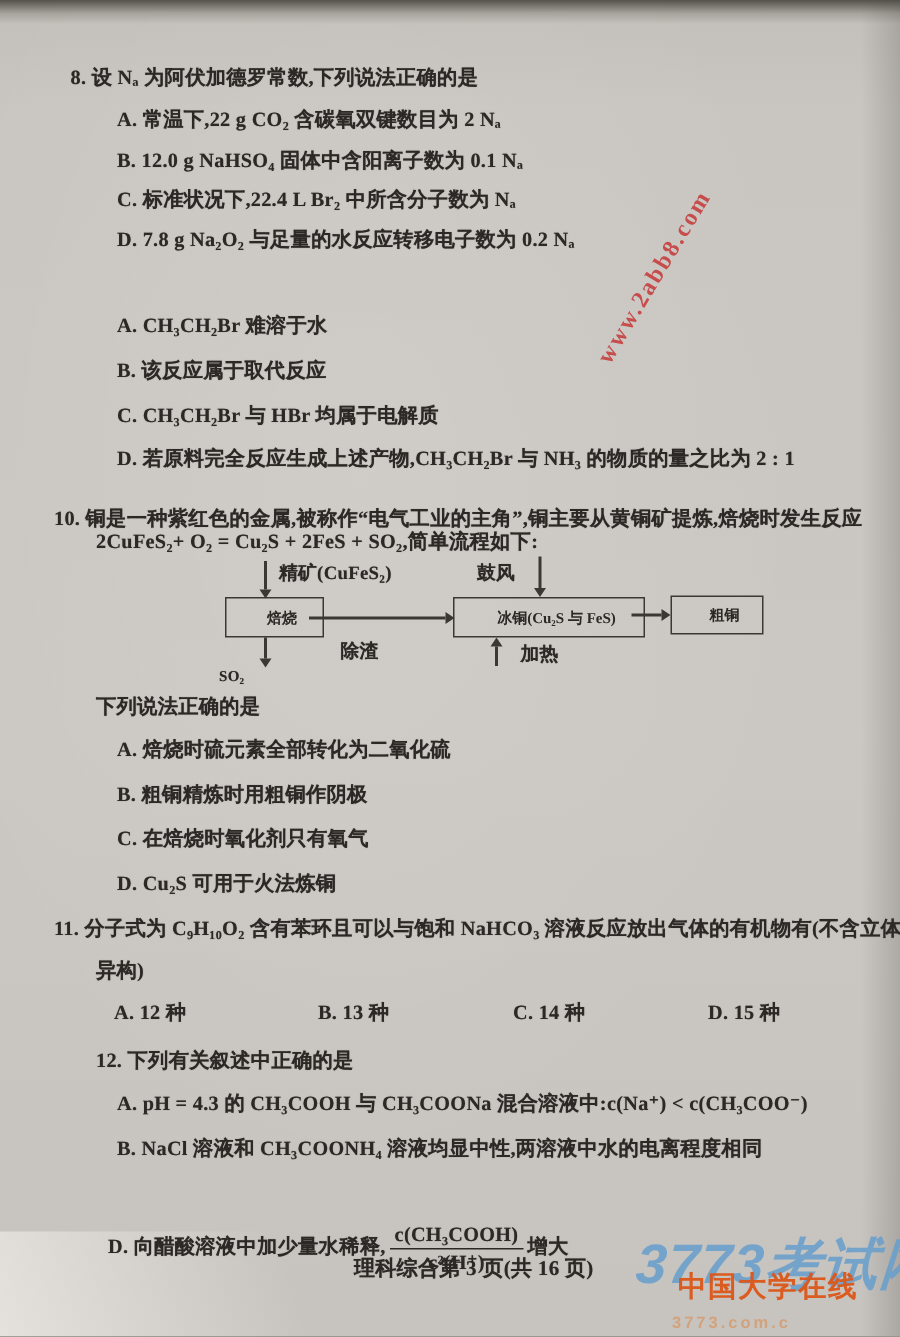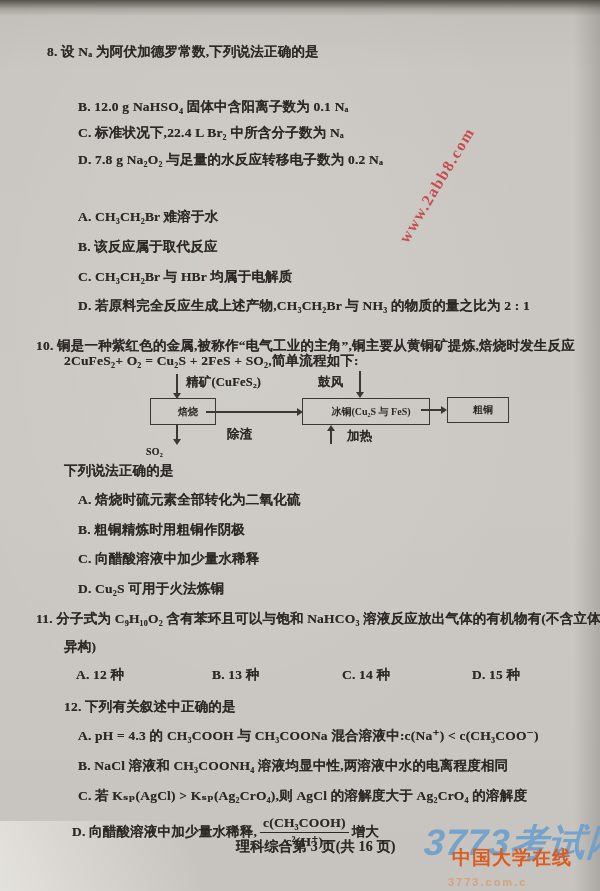--- a/index.html
+++ b/index.html
@@ -66,20 +66,21 @@
 </head>
 <body>
 
 <div id="page">
 
   <div class="edge-top"></div>
   <div class="edge-right"></div>
   <div class="fold-bl"></div>
 
   <div class="t" style="left:47px;top:42px;">8. 设 Nₐ 为阿伏加德罗常数,下列说法正确的是</div>
+  <div class="t" style="left:78px;top:70px;">A. 常温下,22 g CO₂ 含碳氧双键数目为 2 Nₐ</div>
   <div class="t" style="left:78px;top:97px;">B. 12.0 g NaHSO₄ 固体中含阳离子数为 0.1 Nₐ</div>
   <div class="t" style="left:78px;top:123px;">C. 标准状况下,22.4 L Br₂ 中所含分子数为 Nₐ</div>
   <div class="t" style="left:78px;top:150px;">D. 7.8 g Na₂O₂ 与足量的水反应转移电子数为 0.2 Nₐ</div>
 
   <div class="t" style="left:78px;top:207px;">A. CH₃CH₂Br 难溶于水</div>
   <div class="t" style="left:78px;top:237px;">B. 该反应属于取代反应</div>
   <div class="t" style="left:78px;top:267px;">C. CH₃CH₂Br 与 HBr 均属于电解质</div>
   <div class="t" style="left:78px;top:296px;">D. 若原料完全反应生成上述产物,CH₃CH₂Br 与 NH₃ 的物质的量之比为 2 : 1</div>
 
   <div class="t" style="left:36px;top:336px;">10. 铜是一种紫红色的金属,被称作“电气工业的主角”,铜主要从黄铜矿提炼,焙烧时发生反应</div>
@@ -105,34 +106,33 @@
     <div class="va up" style="left:330px;top:431px;height:13px;"></div>
     <div class="t" style="left:347px;top:426px;font-size:12.5px;">加热</div>
 
     <div class="ha" style="left:421px;top:409px;width:20px;"></div>
     <div class="dbox" style="left:447px;top:397px;width:50px;height:24px;">粗铜</div>
   </div>
 
   <div class="t" style="left:64px;top:461px;">下列说法正确的是</div>
   <div class="t" style="left:78px;top:490px;">A. 焙烧时硫元素全部转化为二氧化硫</div>
   <div class="t" style="left:78px;top:520px;">B. 粗铜精炼时用粗铜作阴极</div>
-  <div class="t" style="left:78px;top:549px;">C. 向醋酸溶液中加少量水稀释</div>
+  <div class="t" style="left:78px;top:549px;">C. 在焙烧时氧化剂只有氧气</div>
   <div class="t" style="left:78px;top:579px;">D. Cu₂S 可用于火法炼铜</div>
 
   <div class="t" style="left:36px;top:609px;">11. 分子式为 C₉H₁₀O₂ 含有苯环且可以与饱和 NaHCO₃ 溶液反应放出气体的有机物有(不含立体</div>
   <div class="t" style="left:64px;top:637px;">异构)</div>
   <div class="t" style="left:76px;top:665px;">A. 12 种</div>
   <div class="t" style="left:212px;top:665px;">B. 13 种</div>
   <div class="t" style="left:342px;top:665px;">C. 14 种</div>
   <div class="t" style="left:472px;top:665px;">D. 15 种</div>
 
   <div class="t" style="left:36px;top:697px;margin-left:28px;">12. 下列有关叙述中正确的是</div>
   <div class="t" style="left:78px;top:726px;">A. pH = 4.3 的 CH₃COOH 与 CH₃COONa 混合溶液中:c(Na⁺) &lt; c(CH₃COO⁻)</div>
   <div class="t" style="left:78px;top:756px;">B. NaCl 溶液和 CH₃COONH₄ 溶液均显中性,两溶液中水的电离程度相同</div>
-  <div class="t" style="left:78px;top:786px;">C. 若 Kₛₚ(AgCl) &gt; Kₛₚ(Ag₂CrO₄),则 AgCl 的溶解度大于 Ag₂CrO₄ 的溶解度</div>
   <div class="t" style="left:72px;top:816px;">
     <span>D. 向醋酸溶液中加少量水稀释,</span><span class="frac"><span class="num">c(CH₃COOH)</span><span class="den">c²(H⁺)</span></span><span>增大</span>
   </div>
 
   <div class="t" style="left:236px;top:837px;font-size:14px;">理科综合第 3 页(共 16 页)</div>
 
   <div class="wm-red">www.2abb8.com</div>
   <div class="wm-blue">3773考试网</div>
   <div class="wm-orange-url">3773.com.c</div>
   <div class="wm-orange">中国大学在线</div>

